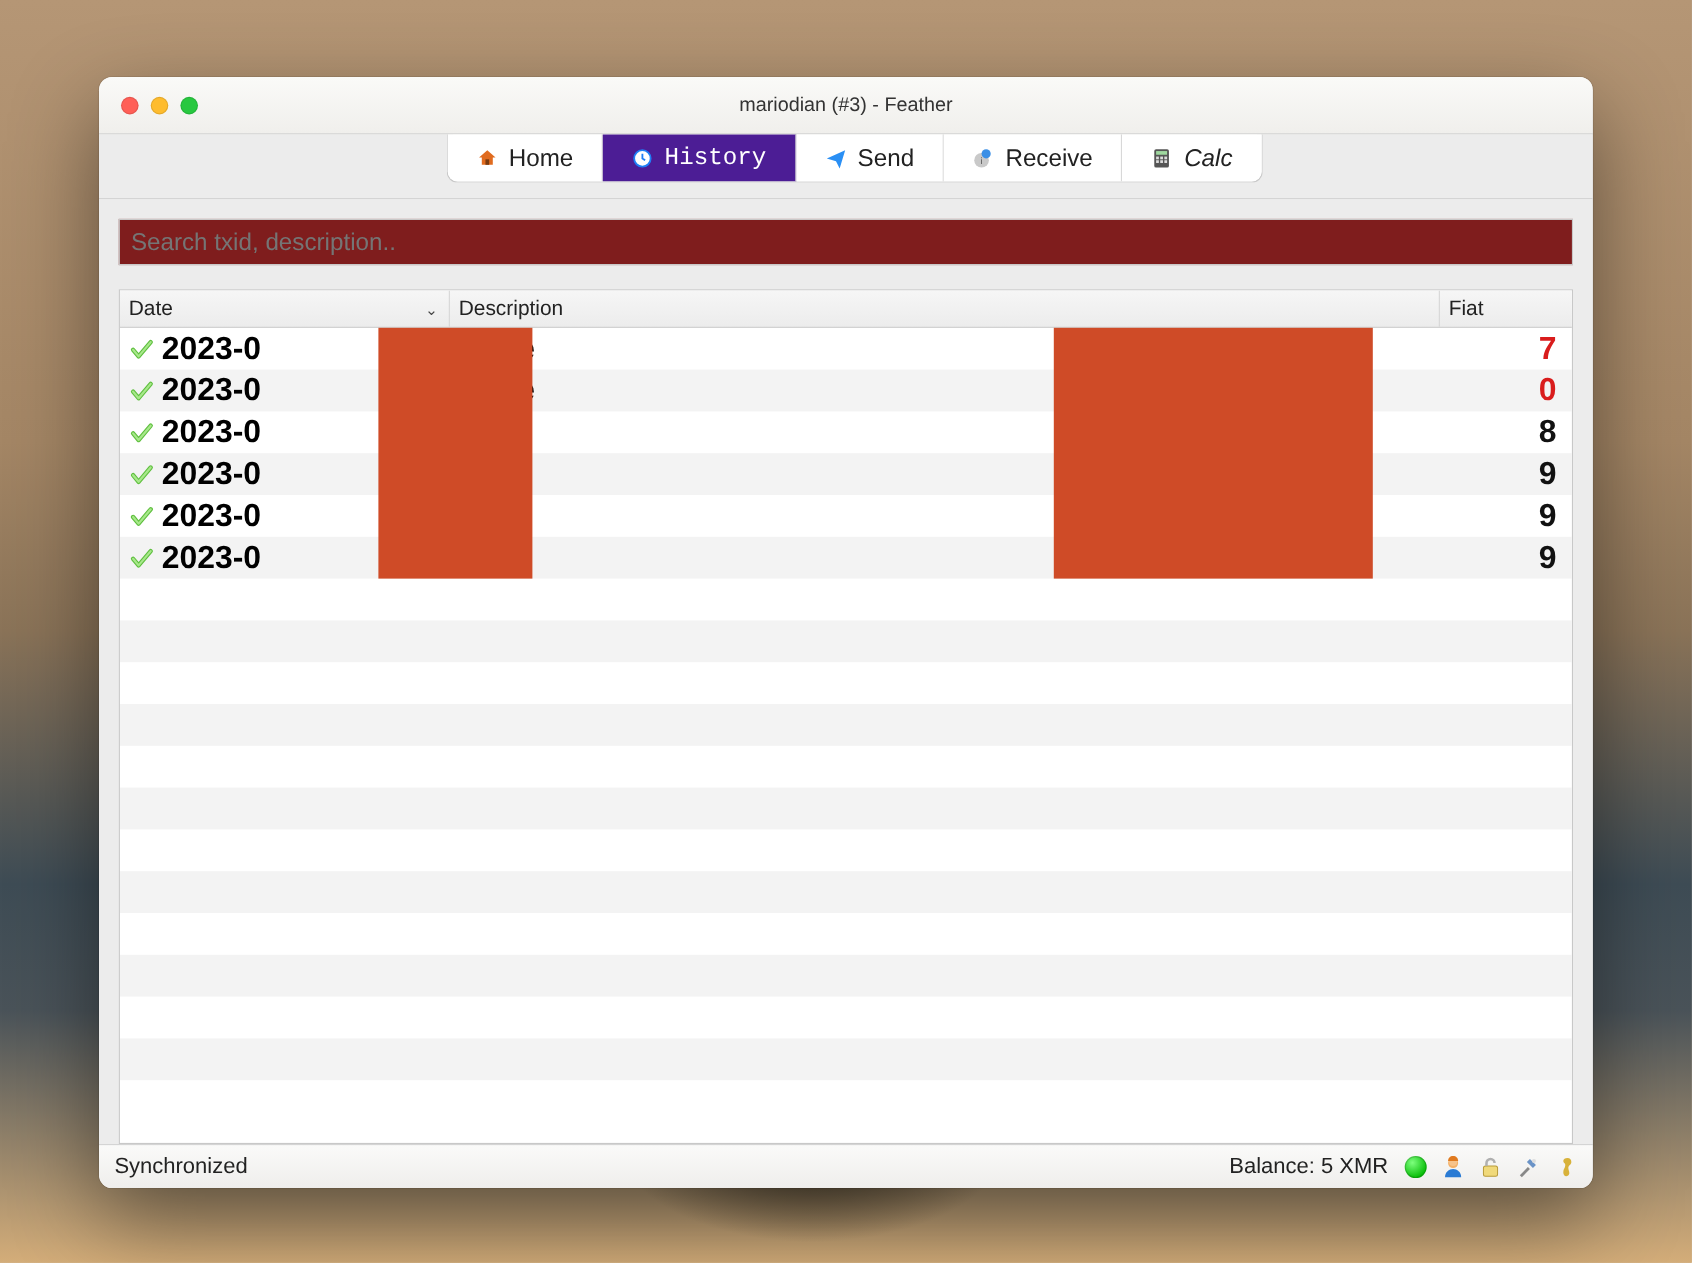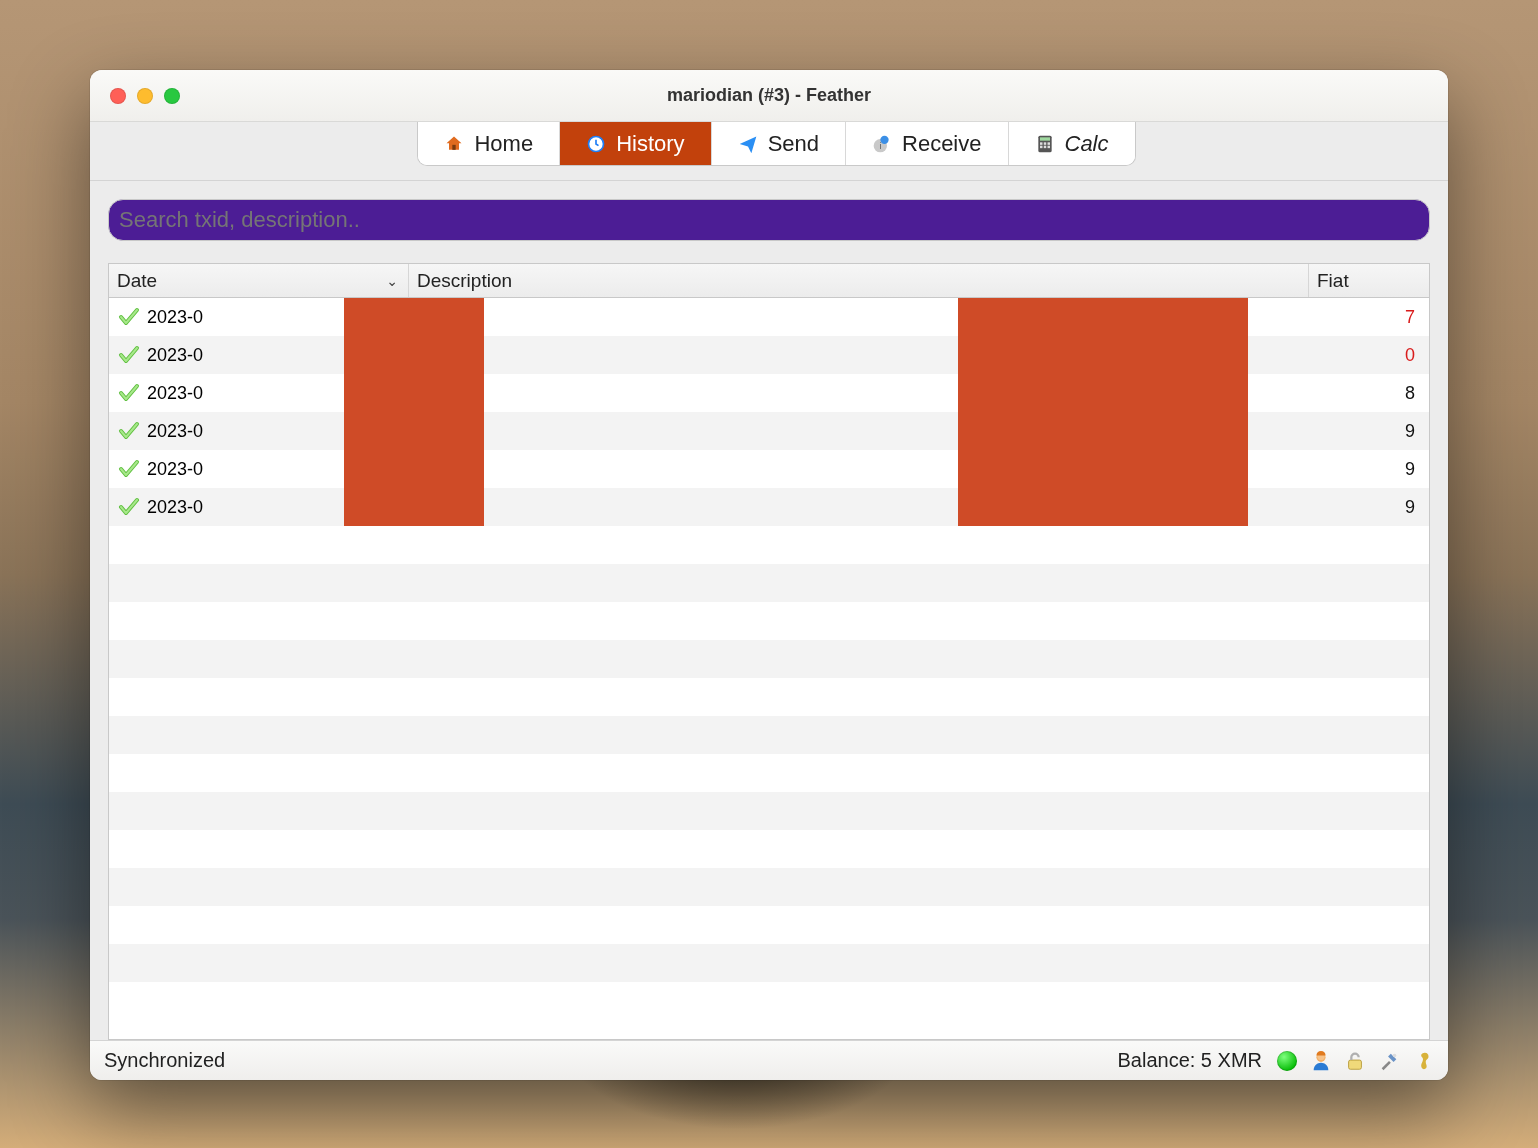--- a/index.html
+++ b/index.html
@@ -39,21 +39,21 @@
   }
   .traffic-lights {
     display: flex; gap: 11px; padding-left: 20px;
   }
   .tl { width: 16px; height: 16px; border-radius: 50%; }
   .tl.red { background: #ff5f57; box-shadow: inset 0 0 0 1px rgba(0,0,0,0.1); }
   .tl.yellow { background: #febc2e; box-shadow: inset 0 0 0 1px rgba(0,0,0,0.1); }
   .tl.green { background: #28c840; box-shadow: inset 0 0 0 1px rgba(0,0,0,0.1); }
   .title {
     position: absolute; left:0; right:0; text-align:center;
-    font-size: 18px; font-weight: 700; color:#333;
+    font-size: 18px; font-weight: 400; color:#333;
     pointer-events:none;
   }
   .tabbar-wrap {
     background: #ececec;
     padding: 0 0 14px 0;
     display:flex; justify-content:center;
     border-bottom: 1px solid #d4d4d4;
   }
   .tabbar {
     display:flex;
@@ -68,35 +68,35 @@
   .tab {
     display:flex; align-items:center; gap:10px;
     padding: 0 26px;
     font-size: 22px;
     color:#222;
     border-right:1px solid #d8d8d8;
     cursor:pointer;
     background:#fff;
   }
   .tab:last-child { border-right:none;font-style:italic; }
-  .tab.active { background:#c2410c; color:#fff; }
+  .tab.active { background:#4c1d95; color:#fff;font-family:Liberation Mono, monospace; }
   .tab .ticon { width:20px; height:20px; display:inline-flex; align-items:center; justify-content:center; }
   .content {
     flex:1;
     padding: 18px 18px 0 18px;
     background:#ececec;
     display:flex; flex-direction:column;
     overflow:hidden;
   }
   .search {
     width:100%;
     height:42px;
     border:1px solid #c8c8c8;
-    border-radius:15px;
-    background:#4c1d95;
+    border-radius:0;
+    background:#7f1d1d;
     font-size:22px;
     color:#999;
     padding:0 10px;
     outline:none;
   }
   .table-wrap {
     margin-top:22px;
     flex:1;
     border:1px solid #c8c8c8;
     background:#fff;
@@ -112,21 +112,21 @@
     color:#222;
     align-items:flex-start;
   }
   .th { padding:0 8px; border-right:1px solid #d6d6d6; height:100%; display:flex; align-items:center; position:relative;}
   .th:last-child{border-right:none;}
   .th-date{ width: 300px; }
   .th-desc{ flex:1; }
   .th-amt{ width: 250px; }
   .th-fiat{ width: 120px; }
   .sort-caret { position:absolute; right:10px; top:50%; transform:translateY(-50%); font-size:14px; color:#444;}
-  .tbody { font-size:18px; }
+  .tbody { font-size:29px;font-weight:bold; }
   .row {
     display:flex; height:38px; align-items:center;
     position:relative;
   }
   .row:nth-child(even){ background:#f3f3f3; }
   .cell { padding:0 8px; overflow:hidden; white-space:nowrap; }
   .c-date{ width:300px; display:flex; align-items:center; gap:6px;}
   .c-desc{ flex:1; }
   .c-amt{ width:250px; text-align:right;}
   .c-fiat{ width:120px; text-align:right; padding-right:14px;}

